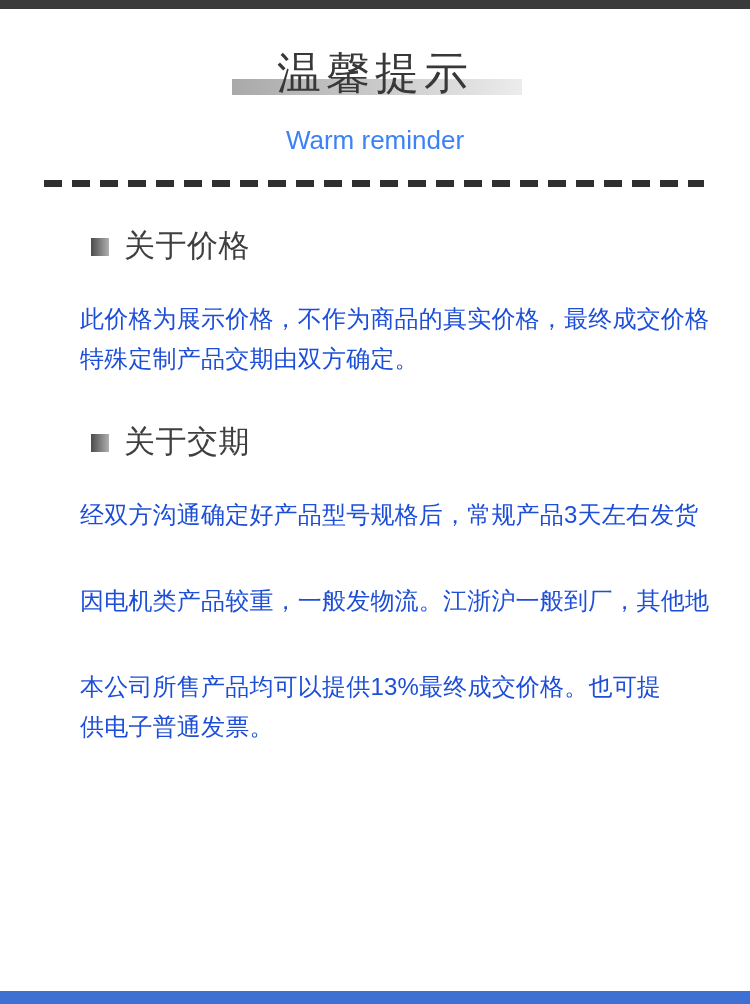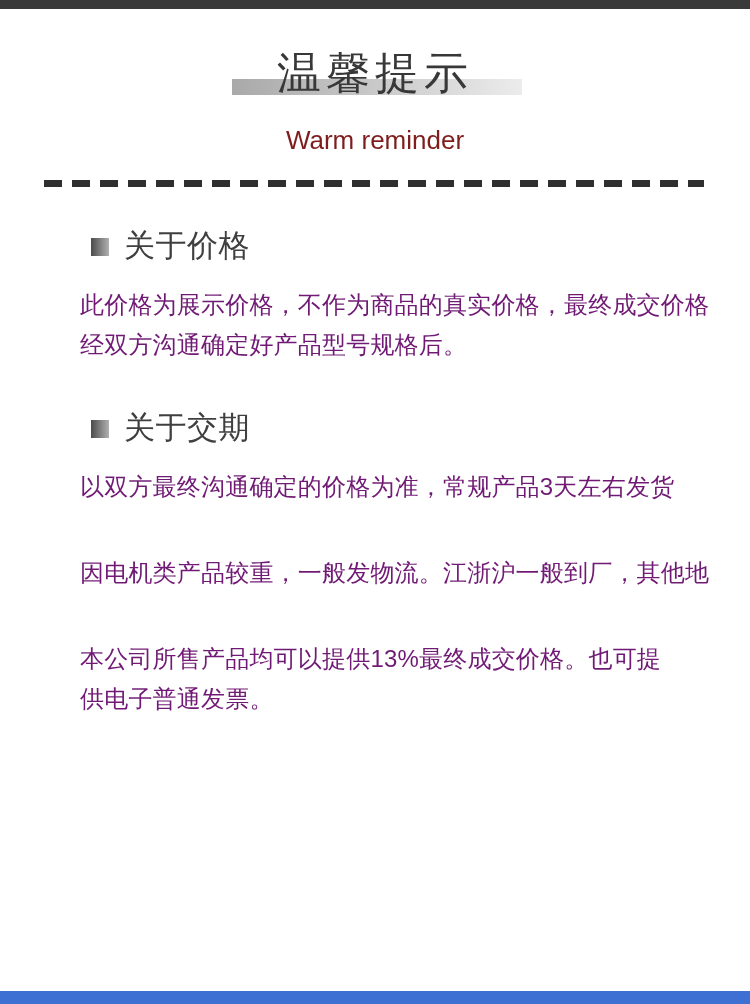--- a/index.html
+++ b/index.html
@@ -37,21 +37,21 @@
   .page-title{
     position:relative;z-index:1;
     font-size:44px;line-height:44px;
     letter-spacing:5px;
     color:#383838;
     font-weight:500;
   }
   .page-subtitle{
     margin-top:30px;
     font-size:26px;line-height:30px;
-    color:#7f1d1d;
+    color:#3b82f6;
   }
   .divider-dashed{
     margin:25px 0 0 44px;
     width:660px;height:7px;
     background:repeating-linear-gradient(to right,#2f2f2f 0px,#2f2f2f 18px,transparent 18px,transparent 28px);
   }
   .sections{margin-top:42px;}
   .section{margin-bottom:46px;}
   .sec-head{
     display:flex;align-items:center;
@@ -66,24 +66,24 @@
     flex:0 0 auto;
   }
   .sec-title{
     margin-left:15px;
     font-size:31px;line-height:34px;
     color:#3f3f3f;
     font-weight:500;
     letter-spacing:0.5px;
   }
   .sec-body{
-    margin:22px 38px 0 80px;
+    margin:36px 38px 0 80px;
     font-size:24px;line-height:40px;
     letter-spacing:0.2px;
-    color:#701a75;
+    color:#1d4ed8;
   }
 </style>
 </head>
 <body>
 
 <div class="page">
 
   <div class="top-bar"></div>
 
   <div class="header">
@@ -98,31 +98,31 @@
 
   <div class="sections">
 
     <div class="section">
       <div class="sec-head">
         <span class="bullet-square"></span>
         <span class="sec-title">关于价格</span>
       </div>
       <div class="sec-body">
         <div>此价格为展示价格，不作为商品的真实价格，最终成交价格</div>
-        <div>经双方沟通确定好产品型号规格后。</div>
+        <div>特殊定制产品交期由双方确定。</div>
       </div>
     </div>
 
     <div class="section">
       <div class="sec-head">
         <span class="bullet-square"></span>
         <span class="sec-title">关于交期</span>
       </div>
       <div class="sec-body">
-        <div>以双方最终沟通确定的价格为准，常规产品3天左右发货</div>
+        <div>经双方沟通确定好产品型号规格后，常规产品3天左右发货</div>
       </div>
     </div>
 
     <div class="section">
       <div class="sec-body">
         <div>因电机类产品较重，一般发物流。江浙沪一般到厂，其他地</div>
       </div>
     </div>
 
     <div class="section">

